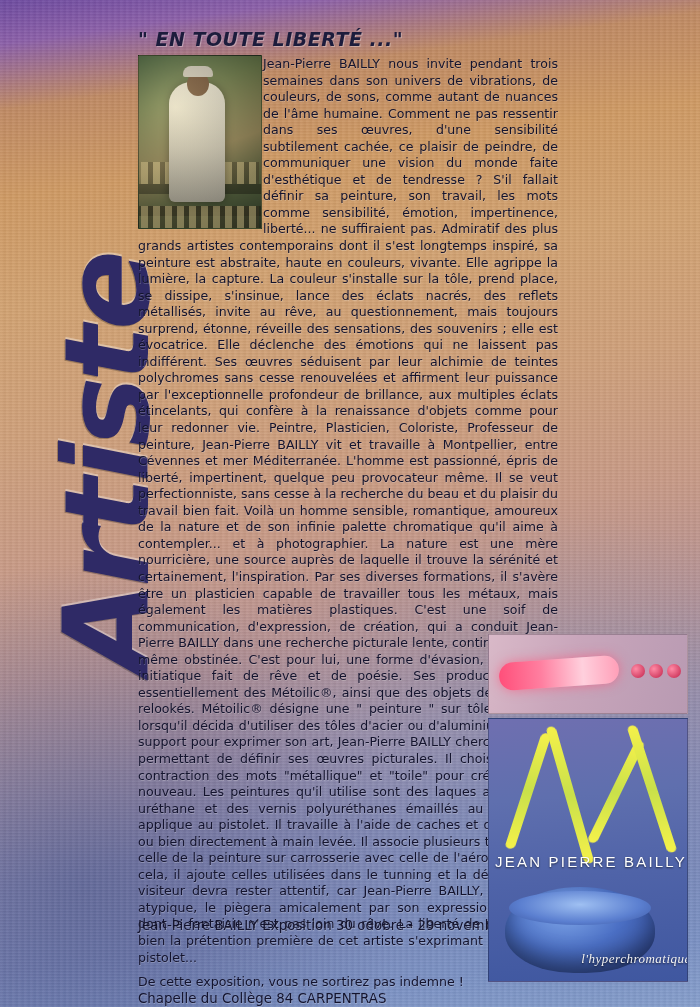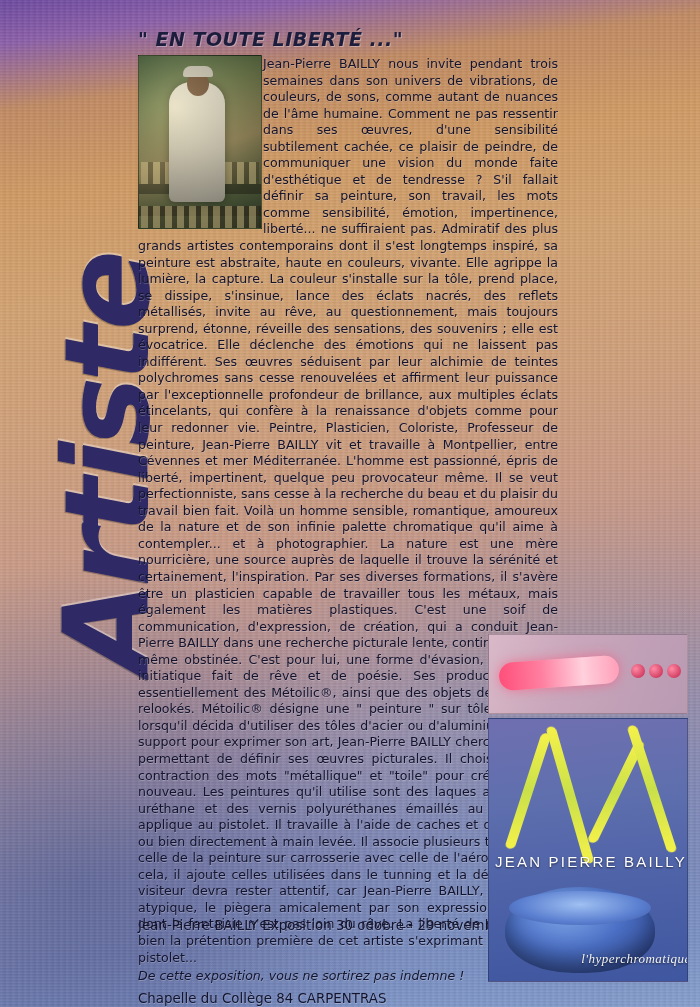--- a/index.html
+++ b/index.html
@@ -334,21 +334,21 @@
     <div class="bottles" style="top:150px;"></div>
     <div class="fig"></div>
     <div class="head"></div>
     <div class="cap"></div>
     <div class="glow"></div>
   </div>
 
   <div id="body-text">
     <div id="photo-spacer"></div>
     <p>Jean-Pierre BAILLY nous invite pendant trois semaines dans son univers de vibrations, de couleurs, de sons, comme autant de nuances de l'âme humaine. Comment ne pas ressentir dans ses œuvres, d'une sensibilité subtilement cachée, ce plaisir de peindre, de communiquer une vision du monde faite d'esthétique et de tendresse ? S'il fallait définir sa peinture, son travail, les mots comme sensibilité, émotion, impertinence, liberté... ne suffiraient pas. Admiratif des plus grands artistes contemporains dont il s'est longtemps inspiré, sa peinture est abstraite, haute en couleurs, vivante. Elle agrippe la lumière, la capture. La couleur s'installe sur la tôle, prend place, se dissipe, s'insinue, lance des éclats nacrés, des reflets métallisés, invite au rêve, au questionnement, mais toujours surprend, étonne, réveille des sensations, des souvenirs ; elle est évocatrice. Elle déclenche des émotions qui ne laissent pas indifférent. Ses œuvres séduisent par leur alchimie de teintes polychromes sans cesse renouvelées et affirment leur puissance par l'exceptionnelle profondeur de brillance, aux multiples éclats étincelants, qui confère à la renaissance d'objets comme pour leur redonner vie. Peintre, Plasticien, Coloriste, Professeur de peinture, Jean-Pierre BAILLY vit et travaille à Montpellier, entre Cévennes et mer Méditerranée. L'homme est passionné, épris de liberté, impertinent, quelque peu provocateur même. Il se veut perfectionniste, sans cesse à la recherche du beau et du plaisir du travail bien fait. Voilà un homme sensible, romantique, amoureux de la nature et de son infinie palette chromatique qu'il aime à contempler... et à photographier. La nature est une mère nourricière, une source auprès de laquelle il trouve la sérénité et certainement, l'inspiration. Par ses diverses formations, il s'avère être un plasticien capable de travailler tous les métaux, mais également les matières plastiques. C'est une soif de communication, d'expression, de création, qui a conduit Jean-Pierre BAILLY dans une recherche picturale lente, continue, parfois même obstinée. C'est pour lui, une forme d'évasion, un voyage initiatique fait de rêve et de poésie. Ses productions sont essentiellement des Métoilic®, ainsi que des objets détournés et relookés. Métoilic® désigne une " peinture " sur tôle. En effet, lorsqu'il décida d'utiliser des tôles d'acier ou d'aluminium comme support pour exprimer son art, Jean-Pierre BAILLY chercha un nom permettant de définir ses œuvres picturales. Il choisit alors la contraction des mots "métallique" et "toile" pour créer un mot nouveau. Les peintures qu'il utilise sont des laques acryliques - uréthane et des vernis polyuréthanes émaillés au four, qu'il applique au pistolet. Il travaille à l'aide de caches et de pochoirs ou bien directement à main levée. Il associe plusieurs techniques, celle de la peinture sur carrosserie avec celle de l'aérographie ; à cela, il ajoute celles utilisées dans le tunning et la déco. Mais le visiteur devra rester attentif, car Jean-Pierre BAILLY, cet artiste atypique, le piègera amicalement par son expression picturale dont la fantaisie n'est pas loin du rêve. La liberté de rêver, voilà bien la prétention première de cet artiste s'exprimant à coups de pistolet...</p>
-    <p style="margin-top:2px;font-style:italic;">De cette exposition, vous ne sortirez pas indemne !</p>
+    <p style="margin-top:8px;">De cette exposition, vous ne sortirez pas indemne !</p>
   </div>
 
   <div class="footline" id="expo-line">Jean-Pierre BAILLY Exposition 30 odobre - 29 novembre 2007</div>
   <div class="footline" id="venue-line">Chapelle du Collège 84 CARPENTRAS</div>
 
   <div id="artwork-pink">
     <div class="streak"></div>
     <div class="dot d1"></div>
     <div class="dot d2"></div>
     <div class="dot d3"></div>

